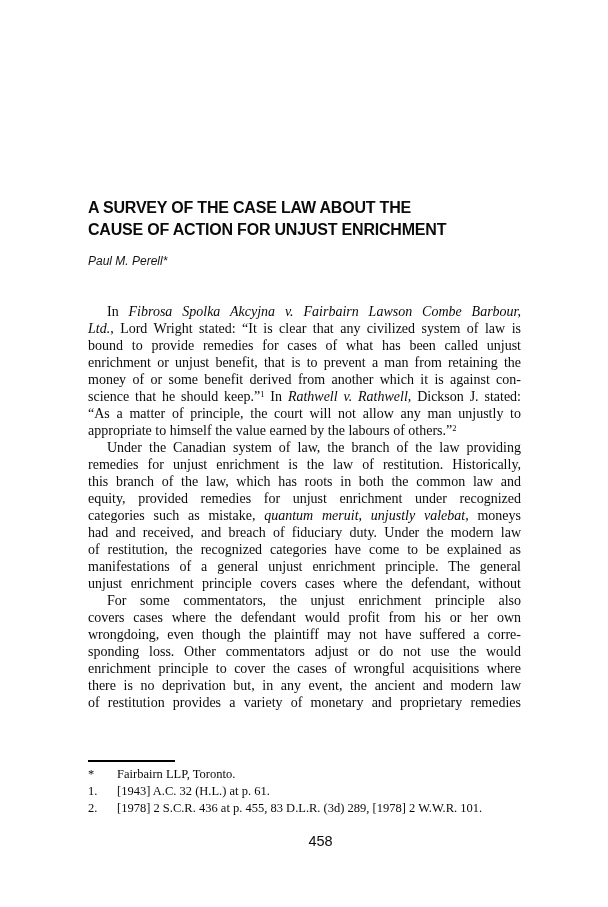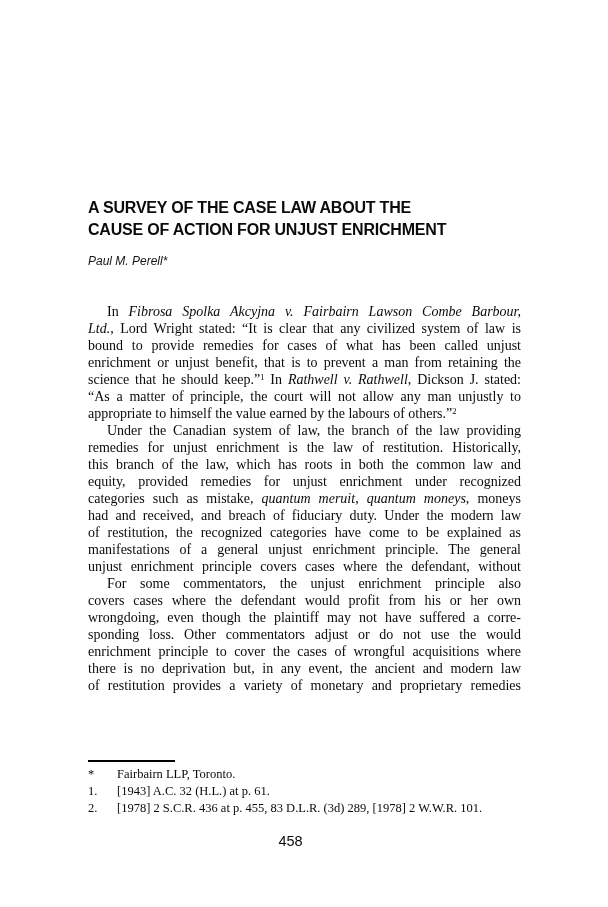--- a/index.html
+++ b/index.html
@@ -78,21 +78,21 @@
     width: 433px;
     font-size: 12.5px;
     line-height: 17px;
     color: #0a0a0a;
   }
   .footnote { display: flex; }
   .fn-marker { flex: none; width: 29px; }
   .fn-text { flex: 1; }
   .page-number {
     position: absolute;
-    left: 74px;
+    left: 104px;
     top: 833px;
     width: 433px;
     text-align: center;
     font-family: "Liberation Sans", sans-serif;
     font-size: 14.5px;
     color: #0b0b0b;
   }
 </style>
 </head>
 <body>
@@ -105,30 +105,31 @@
   </div>
 
   <div class="author">Paul M. Perell*</div>
 
   <div class="body-text">
       <div>
         <div class="line first"><span>In </span><em>Fibrosa Spolka Akcyjna v. Fairbairn Lawson Combe Barbour,</em></div>
         <div class="line"><em>Ltd.</em><span>, Lord Wright stated: “It is clear that any civilized system of law is</span></div>
         <div class="line"><span>bound to provide remedies for cases of what has been called unjust</span></div>
         <div class="line"><span>enrichment or unjust benefit, that is to prevent a man from retaining the</span></div>
+        <div class="line"><span>money of or some benefit derived from another which it is against con-</span></div>
         <div class="line"><span>science that he should keep.”</span><sup>1</sup><span> In </span><em>Rathwell v. Rathwell</em><span>, Dickson J. stated:</span></div>
         <div class="line"><span>“As a matter of principle, the court will not allow any man unjustly to</span></div>
         <div class="line last"><span>appropriate to himself the value earned by the labours of others.”</span><sup>2</sup></div>
       </div>
       <div>
         <div class="line first"><span>Under the Canadian system of law, the branch of the law providing</span></div>
         <div class="line"><span>remedies for unjust enrichment is the law of restitution. Historically,</span></div>
         <div class="line"><span>this branch of the law, which has roots in both the common law and</span></div>
         <div class="line"><span>equity, provided remedies for unjust enrichment under recognized</span></div>
-        <div class="line"><span>categories such as mistake, </span><em>quantum meruit</em><span>, </span><em>quantum moneys</em><span>, moneys</span></div>
+        <div class="line"><span>categories such as mistake, </span><em>quantum meruit</em><span>, </span><em>unjustly valebat</em><span>, moneys</span></div>
         <div class="line"><span>had and received, and breach of fiduciary duty. Under the modern law</span></div>
         <div class="line"><span>of restitution, the recognized categories have come to be explained as</span></div>
         <div class="line"><span>manifestations of a general unjust enrichment principle. The general</span></div>
         <div class="line"><span>unjust enrichment principle covers cases where the defendant, without</span></div>
       </div>
       <div>
         <div class="line first"><span>For some commentators, the unjust enrichment principle also</span></div>
         <div class="line"><span>covers cases where the defendant would profit from his or her own</span></div>
         <div class="line"><span>wrongdoing, even though the plaintiff may not have suffered a corre-</span></div>
         <div class="line"><span>sponding loss. Other commentators adjust or do not use the would</span></div>

